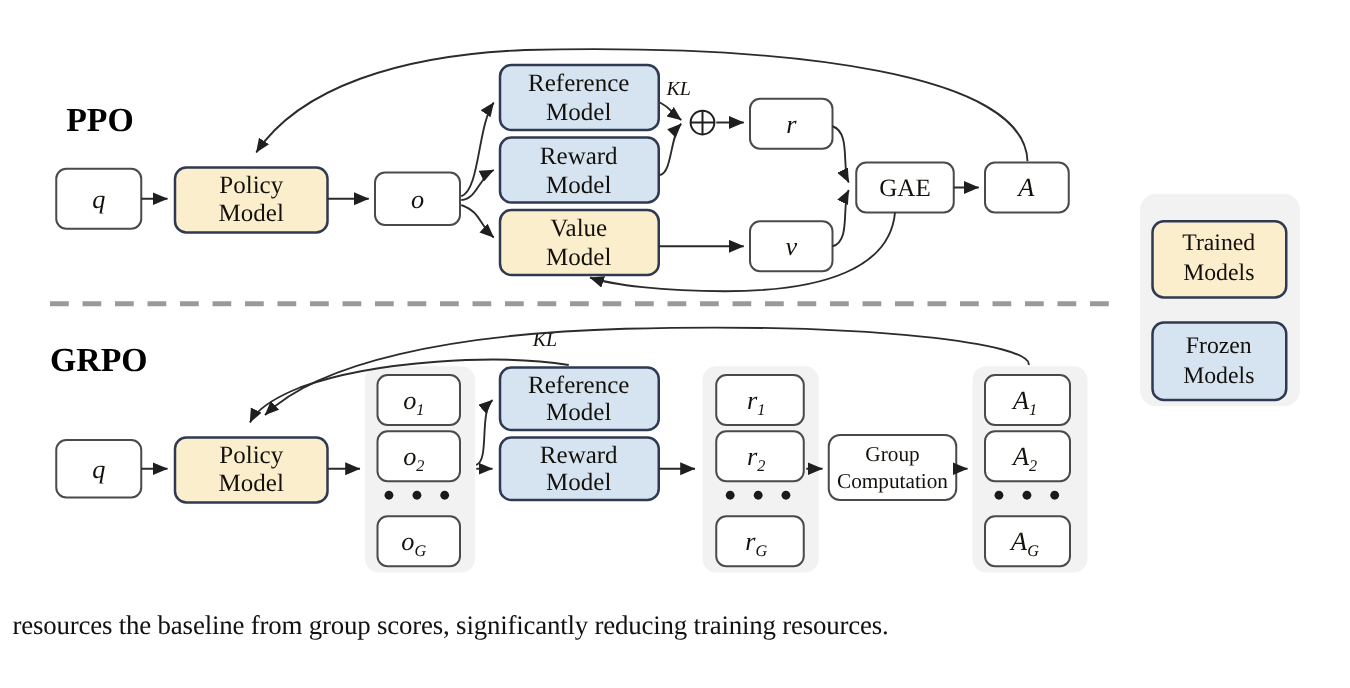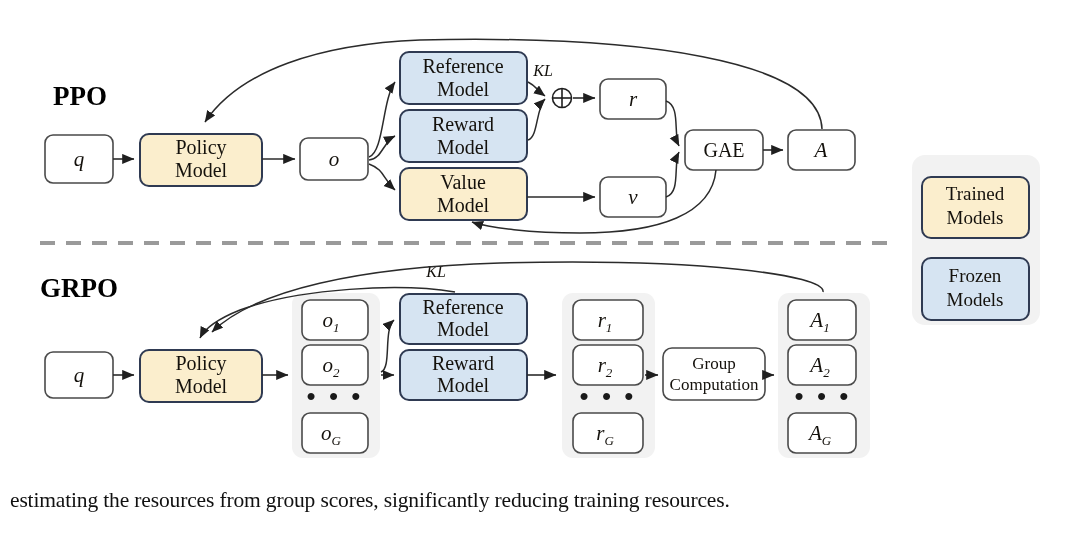--- a/index.html
+++ b/index.html
@@ -186,16 +186,16 @@
   <rect class="grp-bg" x="912" y="155" width="128" height="170" rx="13"></rect>
   <rect class="trained-box" x="922" y="177" width="107" height="61" rx="9"></rect>
   <text class="box-label sz-legend" x="975" y="200">Trained</text>
   <text class="box-label sz-legend" x="975" y="224">Models</text>
   <rect class="frozen-box" x="922" y="258" width="107" height="62" rx="9"></rect>
   <text class="box-label sz-legend" x="975" y="282">Frozen</text>
   <text class="box-label sz-legend" x="975" y="306">Models</text>
 </svg>
 
 <div class="caption">
-  <div>estimating the resources from group scores, significantly reducing training resources.</div>
+  <div>resources the baseline from group scores, significantly reducing training resources.</div>
 </div>
 
 </div>
 
 </body></html>

